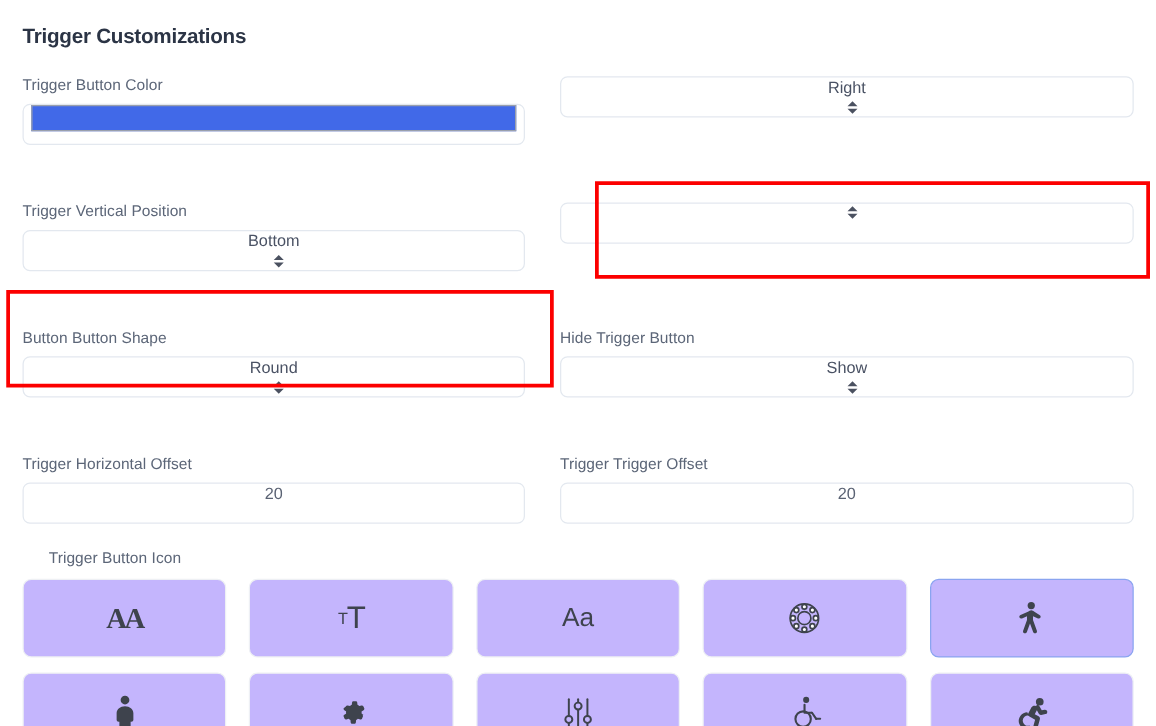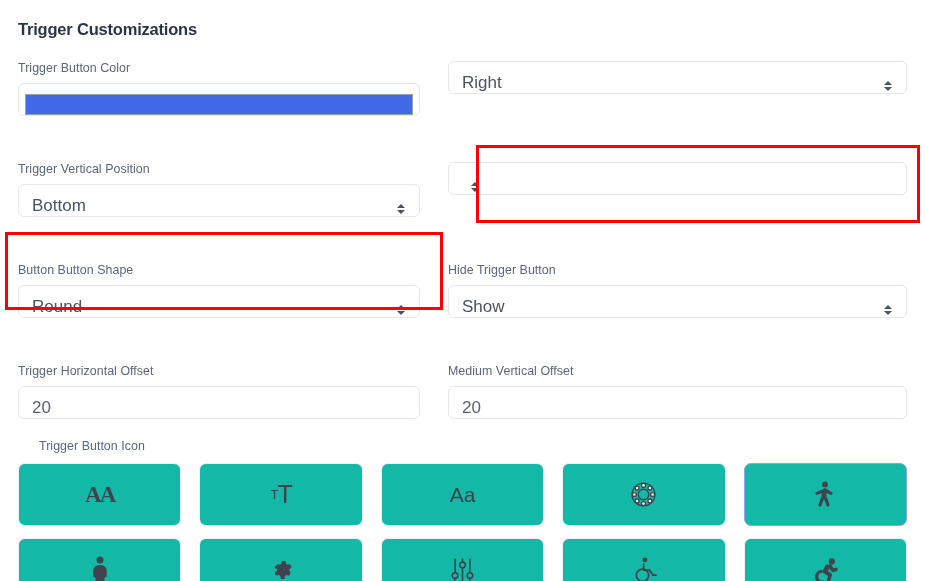--- a/index.html
+++ b/index.html
@@ -54,25 +54,26 @@
   }
 
   .control {
     box-sizing: border-box;
     width: 100%;
     height: 33px;
     border: 1px solid #e3e8ef;
     border-radius: 6px;
     background: #ffffff;
     display: flex;
-    align-items: flex-end;
+    align-items: center;
     padding: 0 13px;
-    font-size: 17px;
+    font-size: 13px;
     color: #4a5264;
     position: relative;
+    flex-direction: column;
   }
   .control.text-input {
     color: #5a6273;
   }
   .control .value {
     flex: 1 1 auto;
     white-space: nowrap;
     overflow: hidden;
     text-overflow: ellipsis;
   }
@@ -131,21 +132,21 @@
   .icon-grid {
     display: grid;
     grid-template-columns: repeat(5, 1fr);
     column-gap: 18px;
     row-gap: 12px;
   }
   .icon-tile {
     height: 63px;
     border: 1px solid #eef0f4;
     border-radius: 7px;
-    background: #14b8a6;
+    background: #c4b5fd;
     display: flex;
     align-items: center;
     justify-content: center;
     box-sizing: border-box;
   }
   .icon-tile.selected {
     border: 1px solid #8aa4f0;
   }
   .glyph {
     color: #3e434d;
@@ -243,21 +244,21 @@
     </div>
 
     <div class="field">
       <span class="field-label">Trigger Horizontal Offset</span>
       <div class="control text-input">
         <span class="value">20</span>
       </div>
     </div>
 
     <div class="field">
-      <span class="field-label">Medium Vertical Offset</span>
+      <span class="field-label">Trigger Trigger Offset</span>
       <div class="control text-input">
         <span class="value">20</span>
       </div>
     </div>
 
   </div>
 
   <div class="icon-section">
     <span class="field-label">Trigger Button Icon</span>
 

